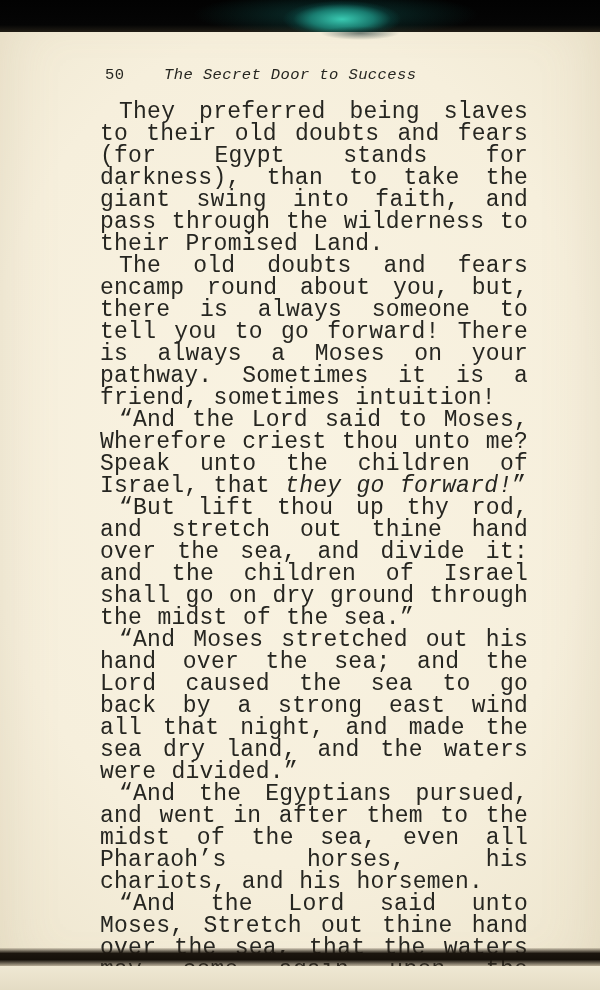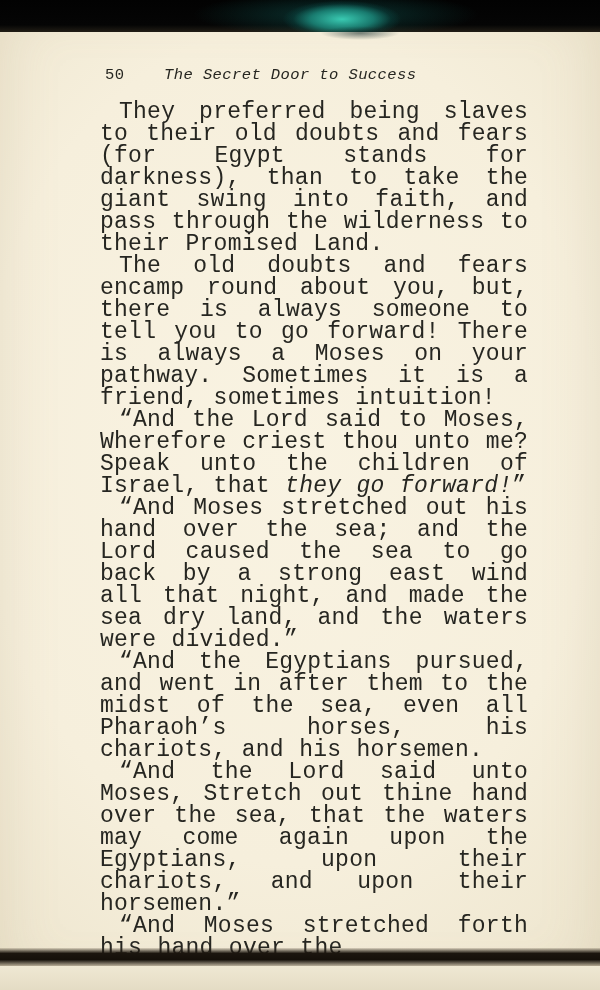--- a/index.html
+++ b/index.html
@@ -103,20 +103,21 @@
   <div class="page-content">
     <div class="header">
       <span class="page-number">50</span>
       <span class="book-title">The Secret Door to Success</span>
     </div>
 
     <div class="body-text" id="paragraphs">
         <p class="para"><span>They preferred being slaves to their old doubts and fears (for Egypt stands for darkness), than to take the giant swing into faith, and pass through the wilderness to their Promised Land.</span></p>
         <p class="para"><span>The old doubts and fears encamp round about you, but, there is always someone to tell you to go forward! There is always a Moses on your pathway. Sometimes it is a friend, sometimes intuition!</span></p>
         <p class="para"><span>“And the Lord said to Moses, Wherefore criest thou unto me? Speak unto the children of Israel, that </span><span class="it">they go forward!</span><span>”</span></p>
+        <p class="para"><span>“But lift thou up thy rod, and stretch out thine hand over the sea, and divide it: and the children of Israel shall go on dry ground through the midst of the sea.”</span></p>
         <p class="para"><span>“And Moses stretched out his hand over the sea; and the Lord caused the sea to go back by a strong east wind all that night, and made the sea dry land, and the waters were divided.”</span></p>
         <p class="para"><span>“And the Egyptians pursued, and went in after them to the midst of the sea, even all Pharaoh’s horses, his chariots, and his horsemen.</span></p>
         <p class="para"><span>“And the Lord said unto Moses, Stretch out thine hand over the sea, that the waters may come again upon the Egyptians, upon their chariots, and upon their horsemen.”</span></p>
         <p class="para"><span>“And Moses stretched forth his hand over the</span></p>
       </div>
   </div>
 
   <div class="bottom-edge"></div>
   <div class="below-edge"></div>
 

